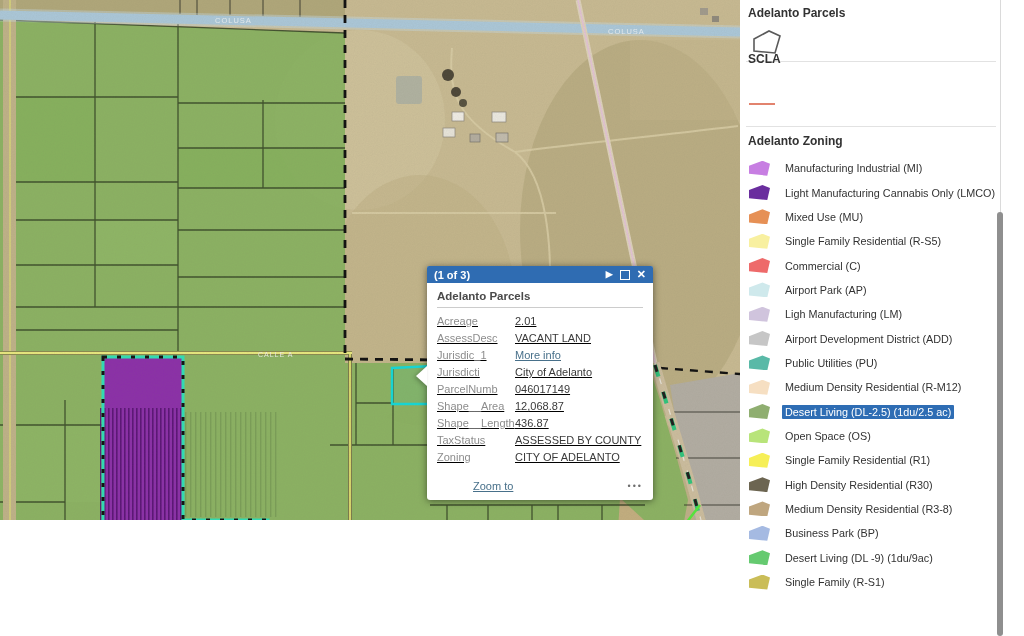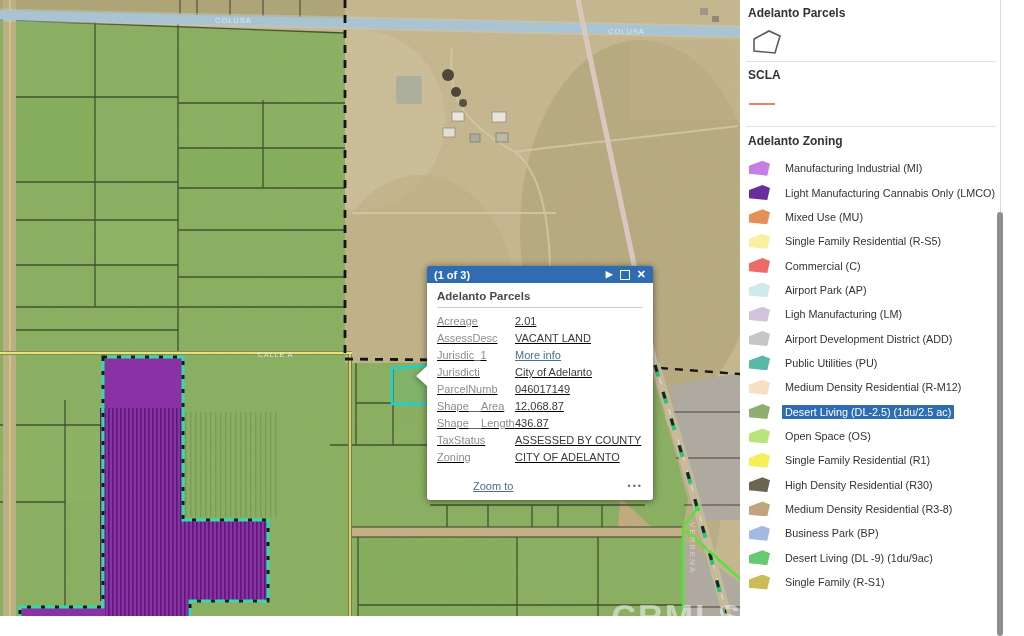--- a/index.html
+++ b/index.html
@@ -1,21 +1,21 @@
 <!DOCTYPE html>
 <html><head>
 <meta charset="utf-8">
 <style>
   html,body{margin:0;padding:0;}
   body{
     width:1024px;height:636px;position:relative;overflow:hidden;
     font-family:"Liberation Sans",sans-serif;background:#ffffff;
   }
   
-  .map{position:absolute;left:0;top:0;width:740px;height:616px;background:#c8ba92;overflow:hidden;}
+  .map{position:absolute;left:0;top:0;width:740px;height:520px;background:#c8ba92;overflow:hidden;}
   .map svg{display:block;}
   
   .popup{position:absolute;left:427px;top:266px;width:226px;background:#fff;border-radius:3px;
          box-shadow:0 1px 7px rgba(0,0,0,.5);z-index:5;}
   .popup-header{background:#2f6cb2;color:#fff;height:17px;display:flex;align-items:center;
          padding:0 7px;font-size:11px;font-weight:bold;border-radius:2px 2px 0 0;}
   .ph-btns{margin-left:auto;display:flex;align-items:center;gap:7px;}
   .ph-btn{color:#fff;cursor:pointer;line-height:1;}
   .btn-next{font-size:9px;}
   .btn-max{width:8px;height:8px;border:1.5px solid #fff;display:inline-block;}
@@ -29,21 +29,21 @@
   .plink,.zoomto{color:#48708a;text-decoration:underline;cursor:pointer;}
   .popup-footer{display:flex;align-items:center;margin-top:10px;padding:4px 0 3px 0;font-size:11px;margin-left:36px;}
   .dots{margin-left:auto;color:#6e6e6e;font-size:9px;letter-spacing:2px;cursor:pointer;}
   .popup-tail{position:absolute;left:-11px;top:100px;width:0;height:0;
          border-top:10px solid transparent;border-bottom:10px solid transparent;
          border-right:11px solid #fff;filter:drop-shadow(-2px 1px 2px rgba(0,0,0,.25));}
   
   .panel{position:absolute;left:740px;top:0;width:284px;height:636px;background:#fff;}
   .layer-title{position:absolute;left:8px;font-size:12px;font-weight:bold;color:#323232;}
   .t-parcels{top:6px;}
-  .t-scla{top:68px;}
+  .t-scla{top:52px;}
   .t-zoning{top:134px;}
   .parcel-glyph{position:absolute;left:12px;top:29px;}
   .scla-line{position:absolute;left:9px;top:103px;width:26px;height:2px;}
   .hr{position:absolute;left:6px;width:250px;border-top:1px solid #e2e2e2;height:0;}
   .hr1{top:61px;}
   .hr2{top:126px;}
   .zoning-items{position:absolute;left:0;top:156px;width:262px;}
   .zitem{display:flex;align-items:center;height:24.35px;padding-left:9px;}
   .zswatch{width:21px;height:15px;flex:none;margin-right:12px;
          clip-path:polygon(0 34%,64% 0,100% 20%,87% 100%,0 88%);}

